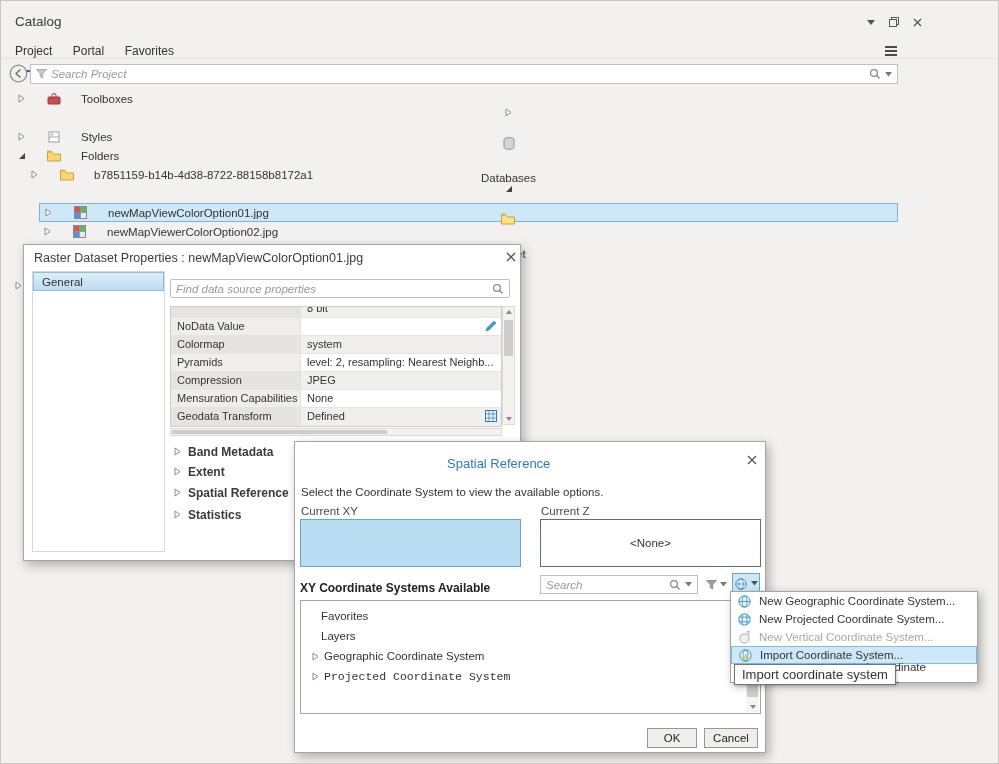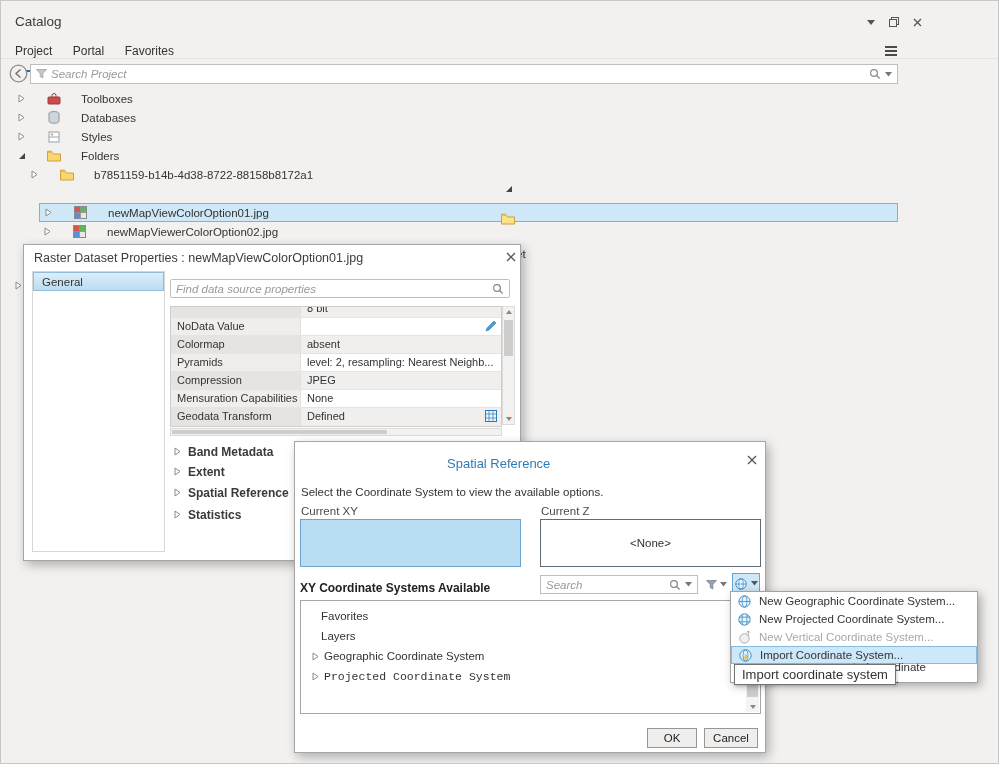--- a/index.html
+++ b/index.html
@@ -122,21 +122,21 @@
           </svg>
         </span>
       <span class="ticon">
           <svg width="14" height="12" viewBox="0 0 14 12">
             <rect x="1" y="4" width="12" height="7" rx="1" fill="#c84c4c" stroke="#9c3a3a"></rect>
             <path d="M5 4 V2.5 a2 2 0 0 1 4 0 V4" fill="none" stroke="#9c3a3a"></path>
           </svg>
         </span>
       <span>Toolboxes</span>
     </div>
-    <div class="trow" style="padding-left:16px;">
+    <div class="trow" style="padding-left:16px;flex-direction:column;">
       <span class="exp">
           <svg width="9" height="9" viewBox="0 0 9 9">
             <path d="M2 1 L7 4.5 L2 8 Z" fill="#fff" stroke="#8b8b8b"></path>
           </svg>
         </span>
       <span class="ticon">
           <svg width="12" height="13" viewBox="0 0 12 13">
             <ellipse cx="6" cy="2.8" rx="5" ry="2.2" fill="#cfd6dc" stroke="#8d969e"></ellipse>
             <path d="M1 2.8 V10 a5 2.2 0 0 0 10 0 V2.8" fill="#cfd6dc" stroke="#8d969e"></path>
           </svg>
@@ -282,21 +282,21 @@
         <div class="pv"><span></span>
           <span class="cellicon">
               <svg width="12" height="12" viewBox="0 0 12 12">
                 <path d="M1 11 L2 8 L9 1 L11 3 L4 10 Z" fill="#4d9ad5" stroke="#2e7cb5" stroke-width="0.6"></path>
               </svg>
             </span>
         </div>
       </div>
       <div class="prow shade">
         <div class="pl">Colormap</div>
-        <div class="pv">absent</div>
+        <div class="pv">system</div>
       </div>
       <div class="prow">
         <div class="pl">Pyramids</div>
         <div class="pv">level: 2, resampling: Nearest Neighb...</div>
       </div>
       <div class="prow shade">
         <div class="pl">Compression</div>
         <div class="pv">JPEG</div>
       </div>
       <div class="prow">

